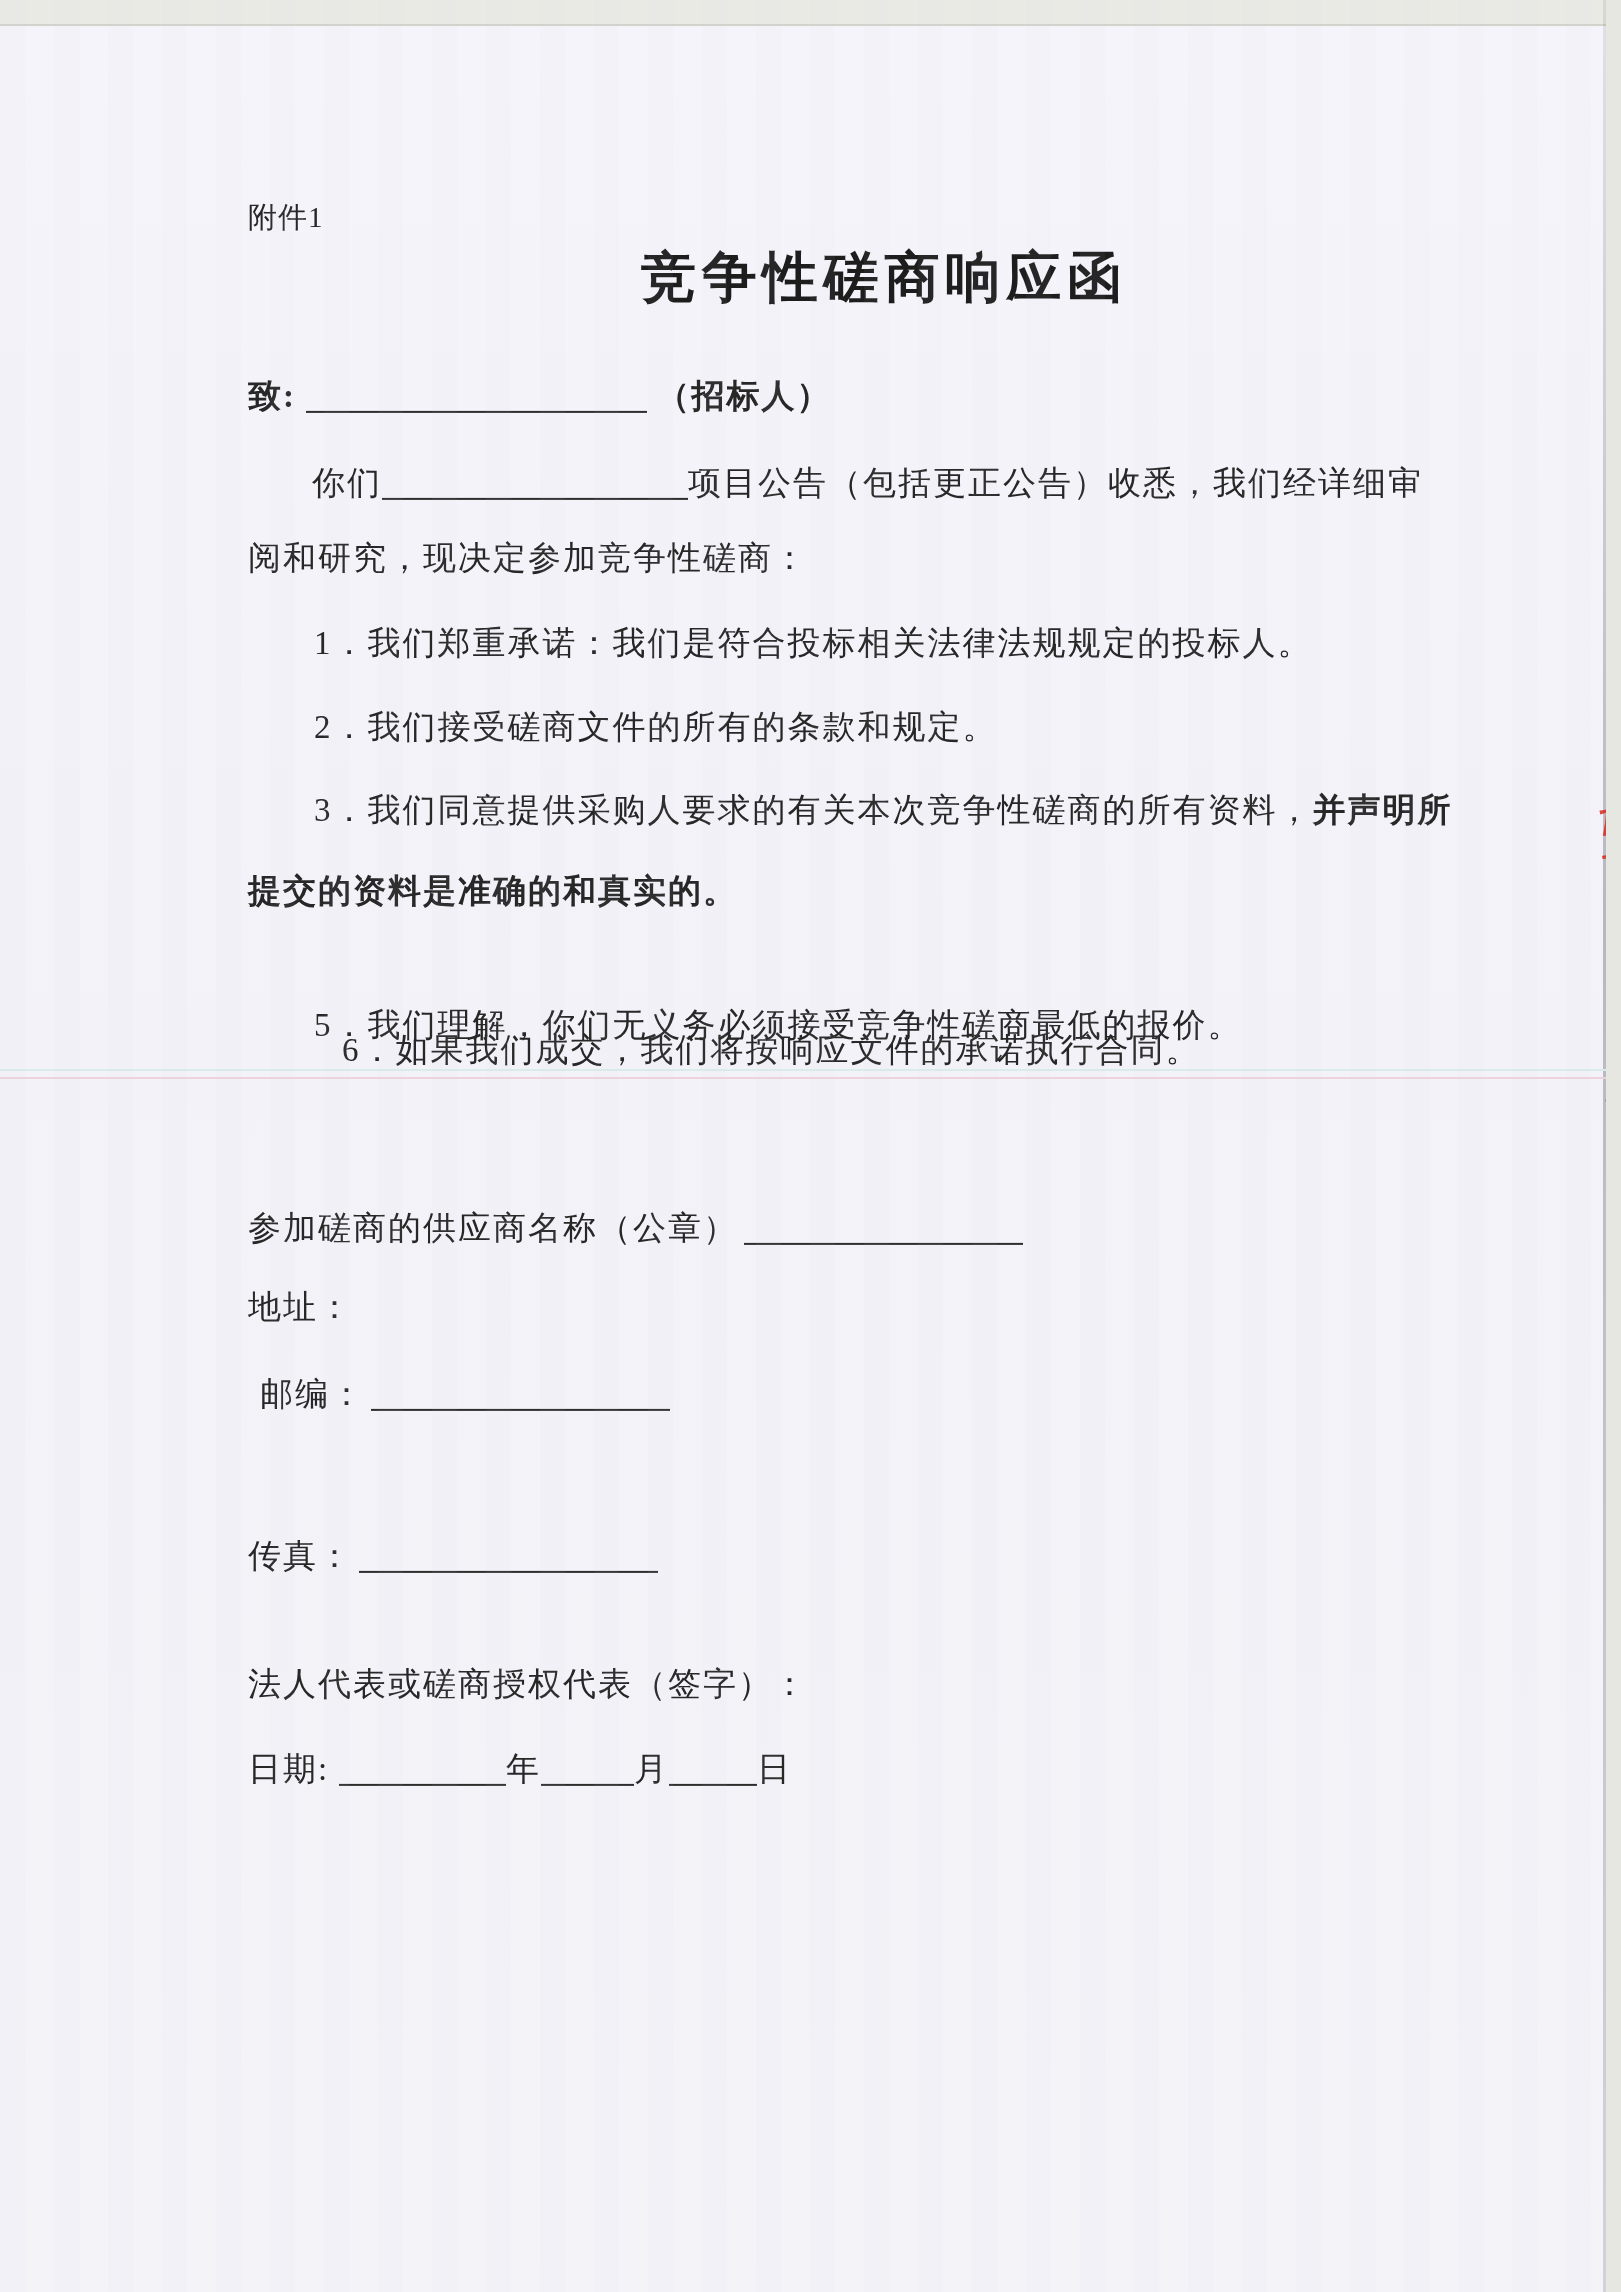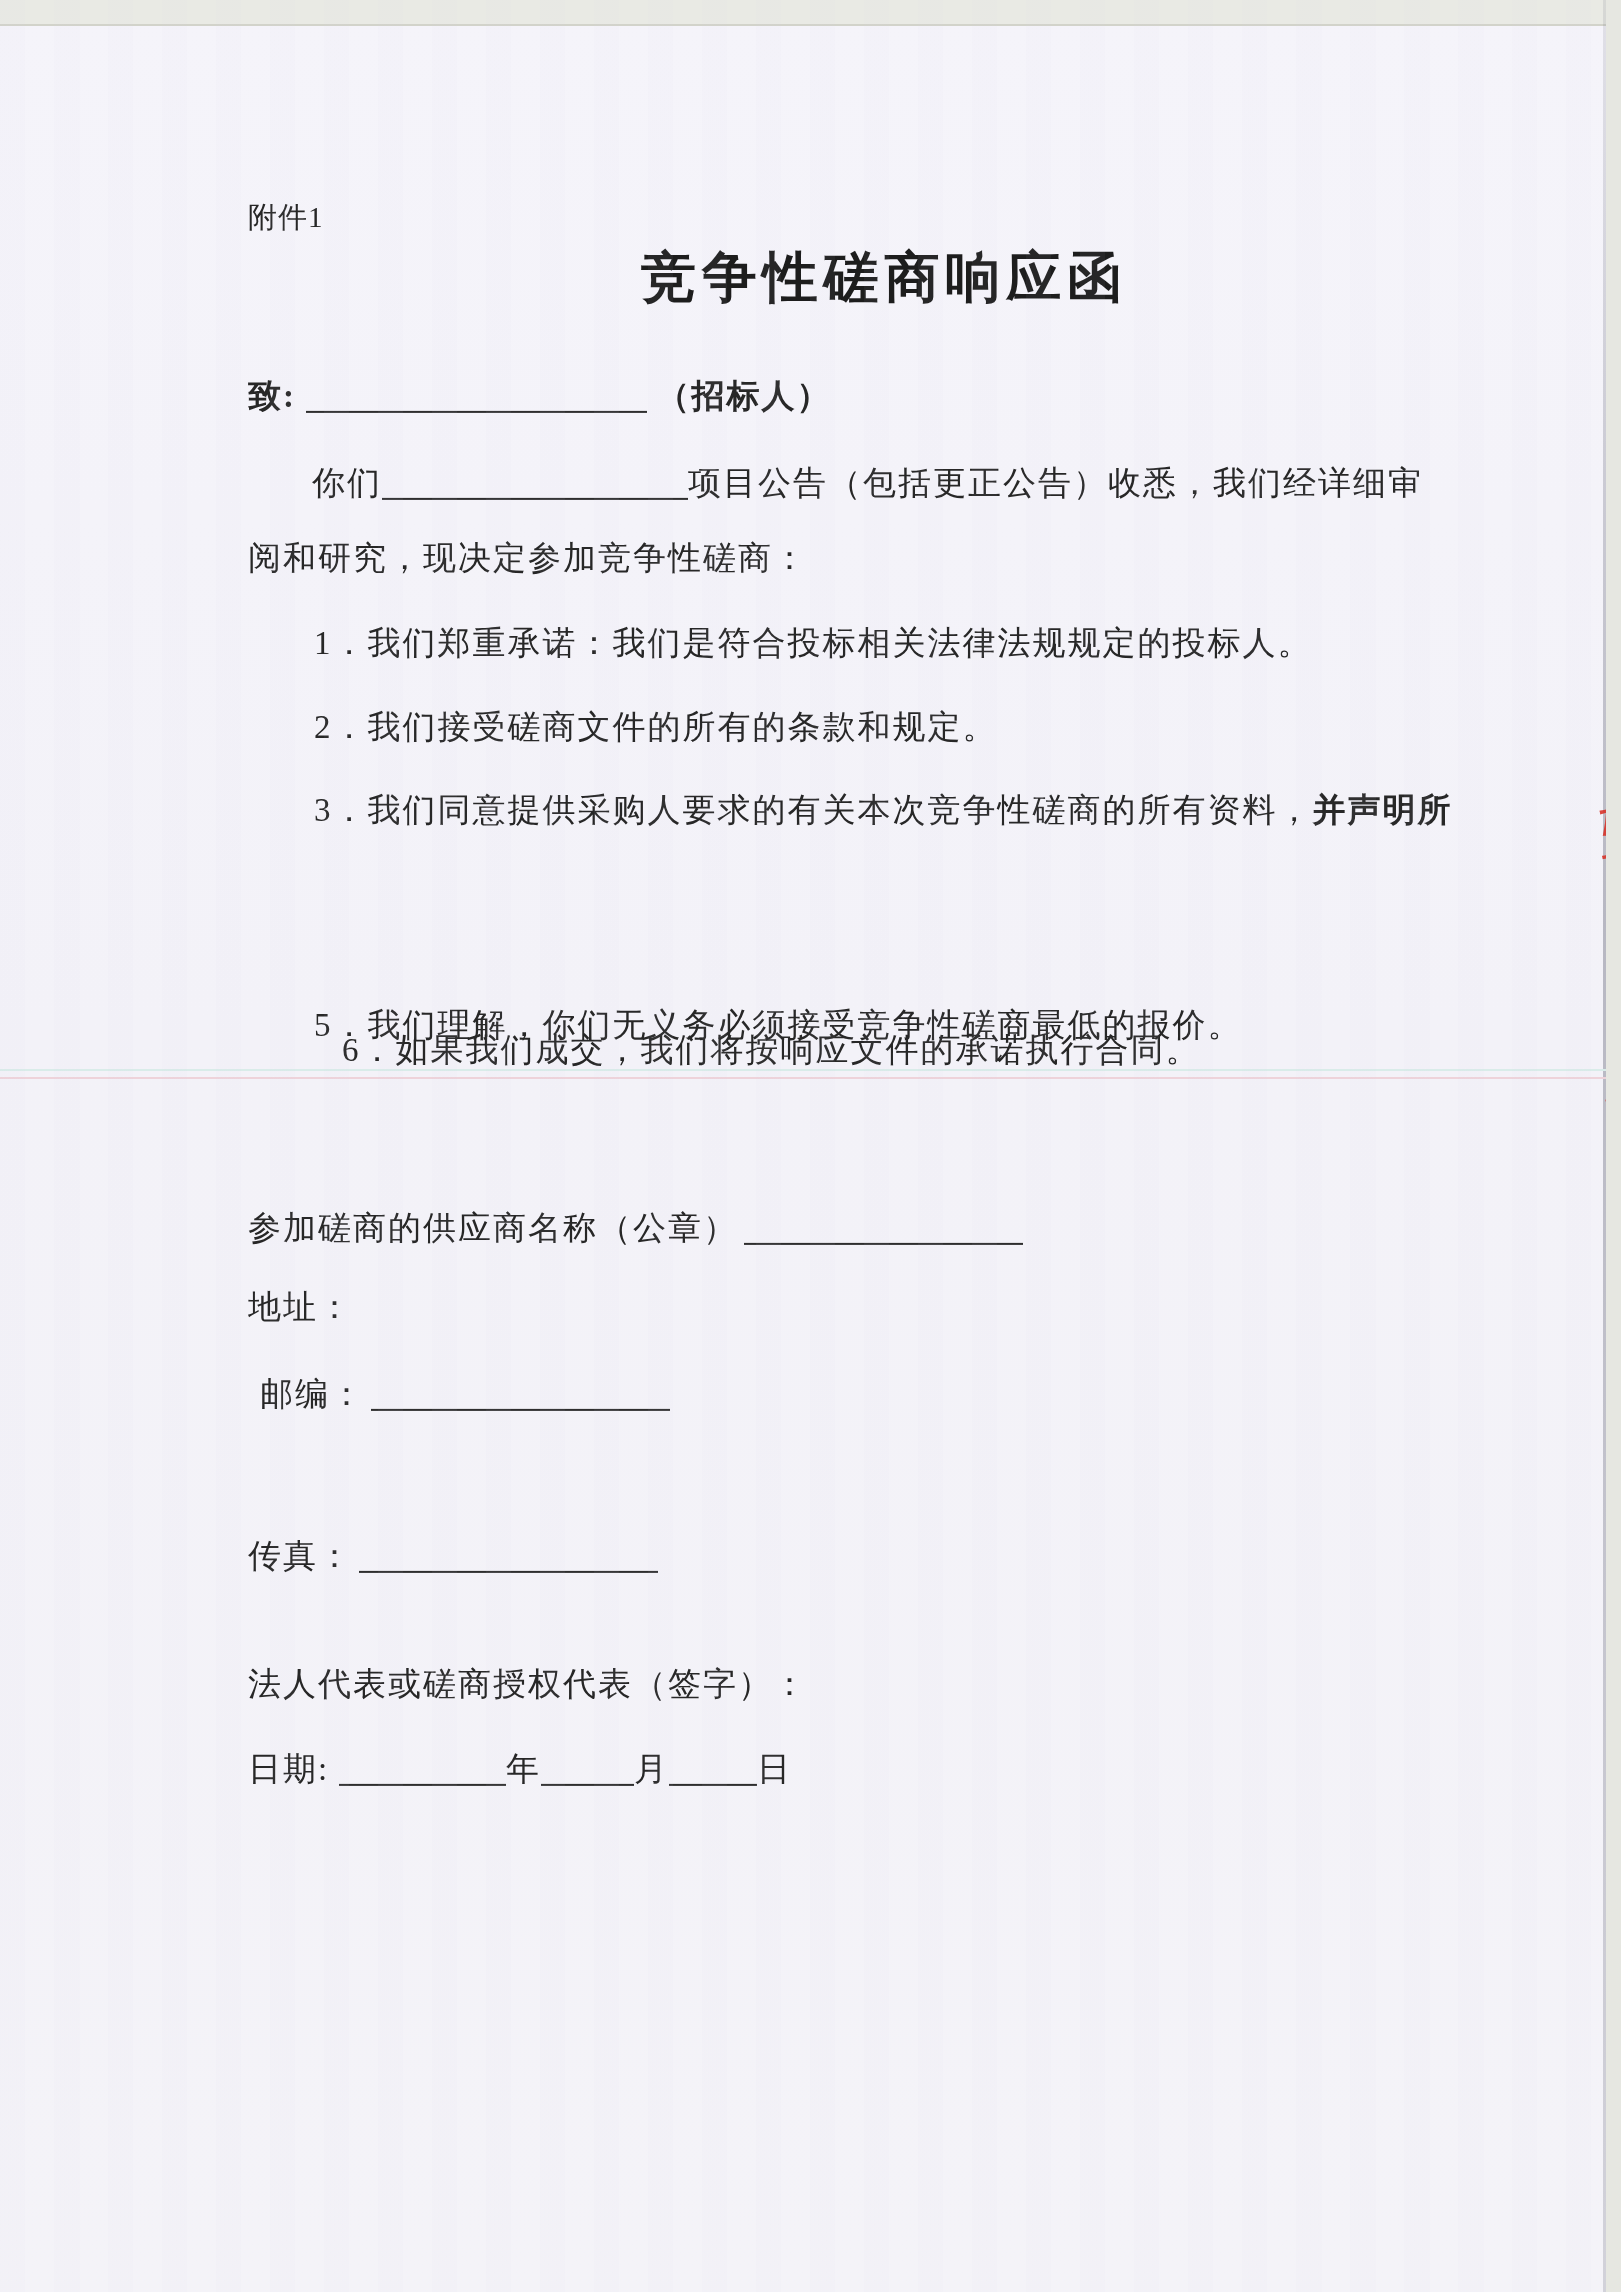--- a/index.html
+++ b/index.html
@@ -75,20 +75,21 @@
 
   <div class="line" style="top:625px;left:314px;">
     <span>1．</span><span>我们郑重承诺：我们是符合投标相关法律法规规定的投标人。</span>
   </div>
   <div class="line" style="top:709px;left:314px;">
     <span>2．</span><span>我们接受磋商文件的所有的条款和规定。</span>
   </div>
   <div class="line" style="top:792px;left:314px;">
     <span>3．</span><span>我们同意提供采购人要求的有关本次竞争性磋商的所有资料，</span><span class="b">并声明所</span>
   </div>
+  <div class="line b" style="top:873px;left:248px;">提交的资料是准确的和真实的。</div>
   <div class="line" style="top:1007px;left:314px;text-align:right;">
     <span>5．</span><span>我们理解，你们无义务必须接受竞争性磋商最低的报价。</span>
   </div>
   <div class="line" style="top:1032px;left:302px;margin-left:40px;">
     <span>6．</span><span>如果我们成交，我们将按响应文件的承诺执行合同。</span>
   </div>
 
   <div class="fold-line-green"></div>
   <div class="fold-line-pink"></div>
 

